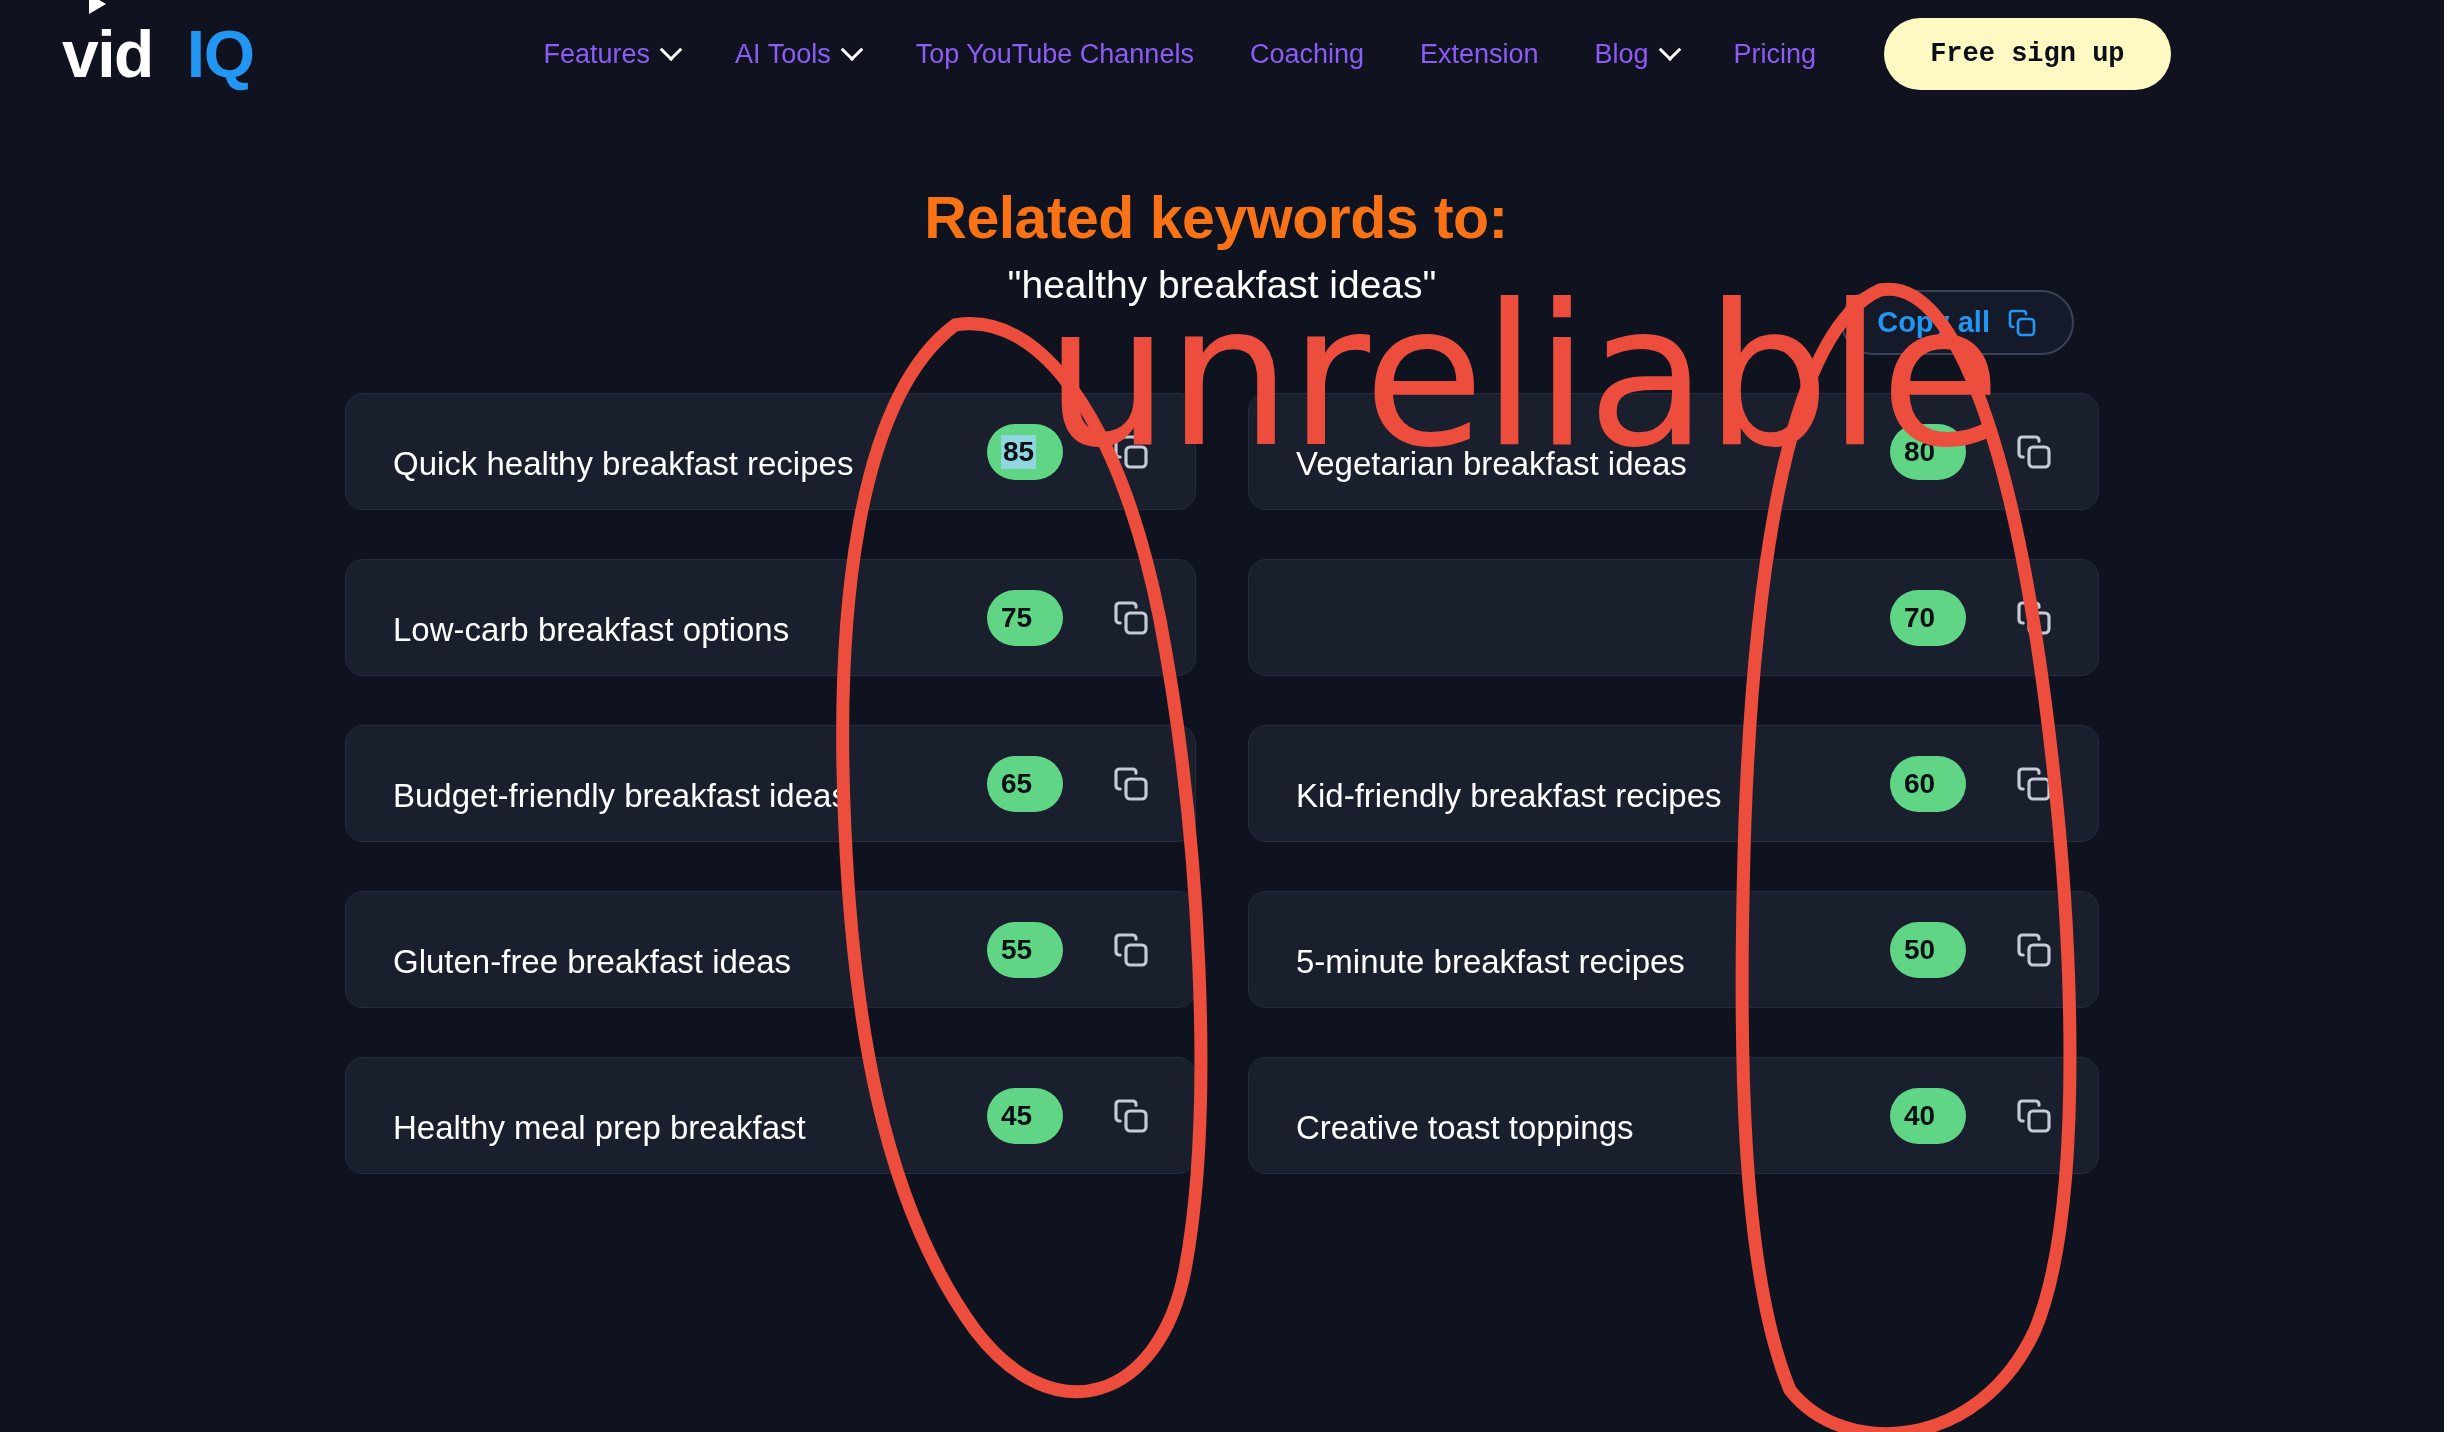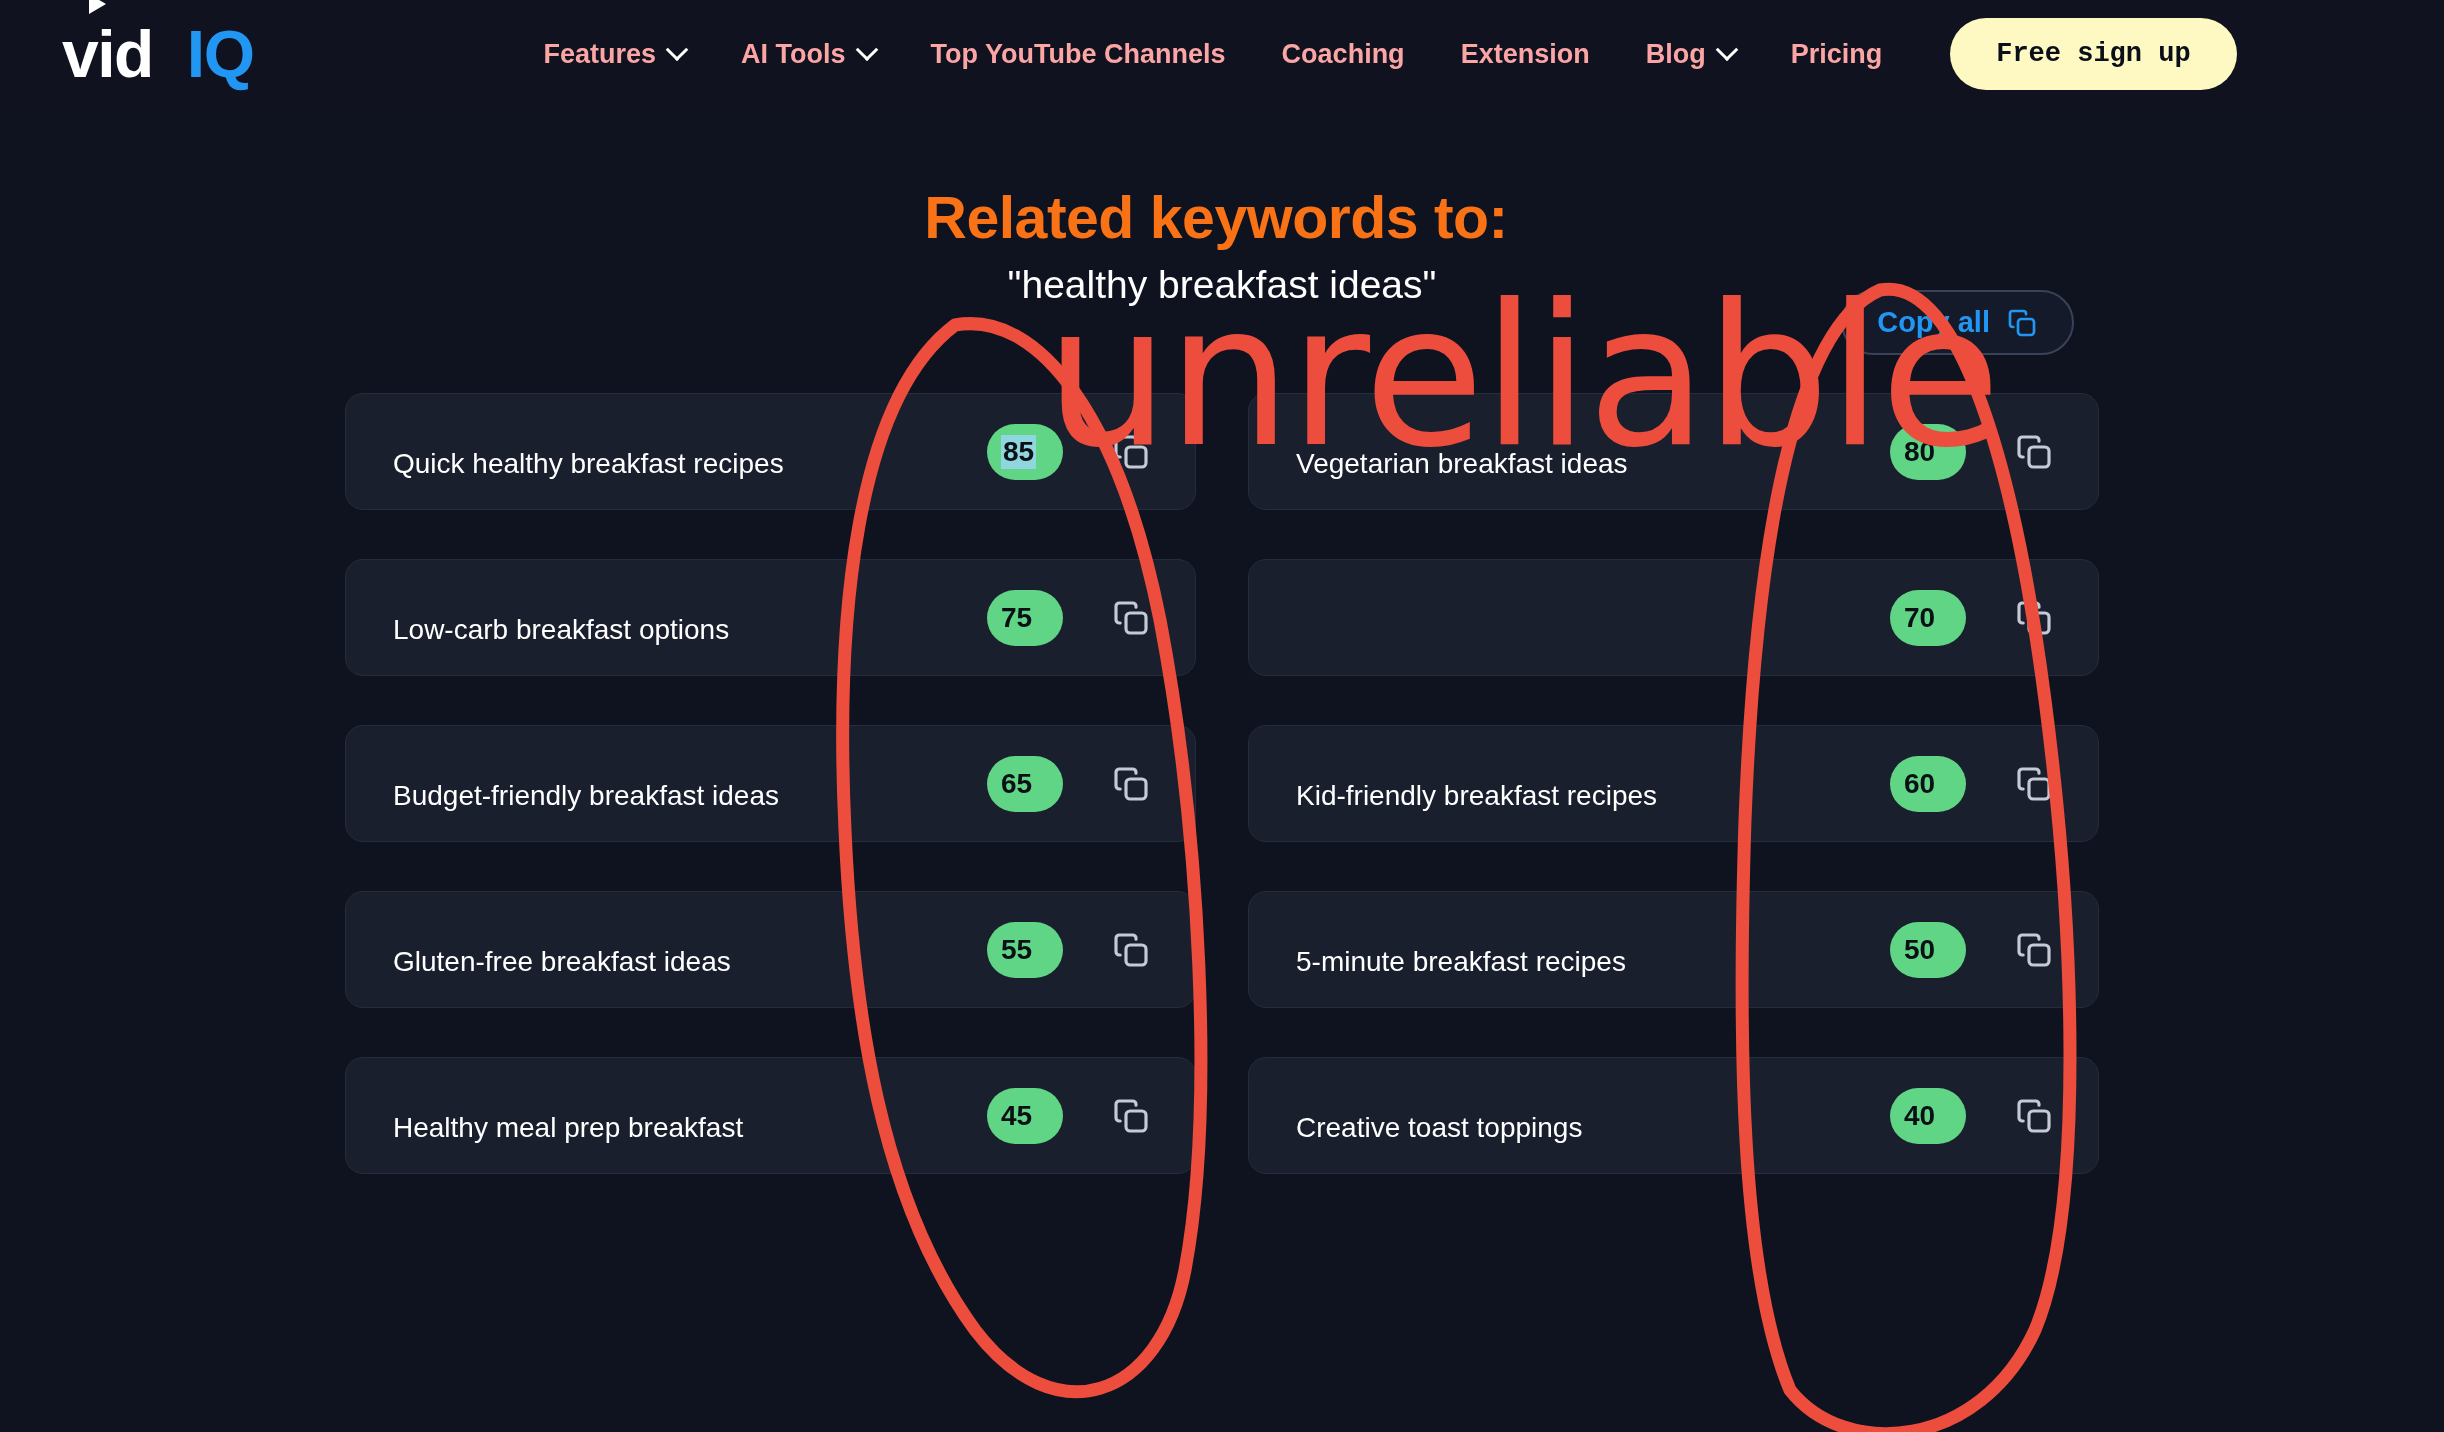--- a/index.html
+++ b/index.html
@@ -54,23 +54,23 @@
   .nav-links {
     display: flex;
     align-items: center;
     margin-left: 262px;
     gap: 0px;
   }
   .nav-item {
     display: flex;
     align-items: center;
     gap: 13px;
-    color: #fca5a5;
+    color: #8b5cf6;
     font-size: 27px;
-    font-weight: 700;
+    font-weight: 400;
     padding: 10px 28px;
     white-space: nowrap;
     cursor: pointer;
     text-align: center;
   }
   .chev {
     display: inline-block;
     width: 16px; height: 16px;
     border-right: 3px solid #ffffff;
     border-bottom: 3px solid #ffffff;
@@ -157,21 +157,21 @@
     border-radius: 18px;
     height: 117px;
     display: flex;
     align-items: center;
     padding: 0 38px 0 47px;
     cursor: pointer;
   }
 
   .kw-label {
     color: #ffffff;
-    font-size: 28px;
+    font-size: 33px;
     font-weight: 400;
     white-space: nowrap;
     margin-top: 24px;
   }
 
   .kw-spacer { flex: 1 1 auto; min-width: 20px; }
 
   .kw-score {
     background: #5fd585;
     color: #0b1016;

